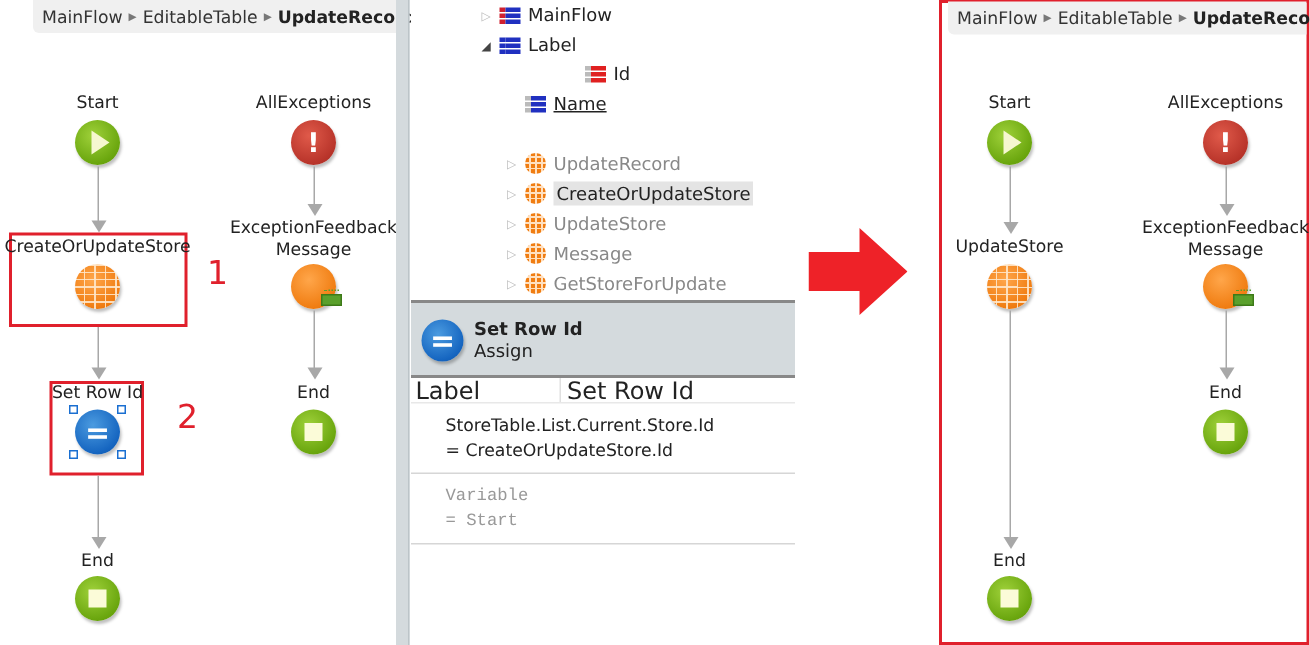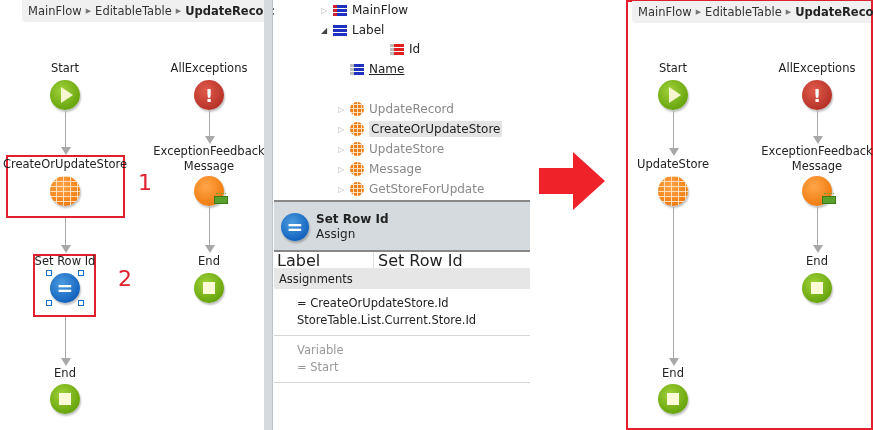--- a/index.html
+++ b/index.html
@@ -53,21 +53,21 @@
       repeating-linear-gradient(90deg, transparent 0 3px, #ffe0c0 3px 4px), #f07d12; }
   .sel-bg { background: #e4e4e4; padding: 1px 2px; }
 
   .prop-header { position: absolute; left: 274px; top: 200px; width: 256px; height: 52px; background: #d4dadd; border-top: 2px solid #888; border-bottom: 2px solid #888; }
   .prop-table { position: absolute; left: 274px; top: 252px; width: 256px; }
   .prop-row { height: 17px; display: flex; font-size: 16px; align-items: center; border-bottom: 1px solid #e8e8e8; }
   .prop-row .k { width: 100px; padding-left: 3px; border-right: 1px solid #e0e0e0; height: 100%; display: flex; align-items: center; }
   .prop-row .v { padding-left: 4px; }
   .section { height: 20px; background: #e6e6e6; display: flex; align-items: center; padding-left: 5px; font-size: 11.5px; }
   .assign { padding: 6px 0 6px 23px; font-size: 11.5px; line-height: 17px; border-bottom: 1px solid #d6d6d6; }
-  .assign.placeholder { color: #999; }
+  .assign.placeholder { color: #999; font-family: Liberation Mono, monospace; }
 
   
   .big-arrow { position: absolute; left: 539px; top: 152px; }
 </style>
 </head>
 <body>
 
 <div>
   <div class="breadcrumb" style="left:22px;top:0;width:242px;">
     <span>MainFlow</span>
@@ -211,24 +211,23 @@
     </div>
   <div class="abs" style="left:42px;top:10px;font-weight:bold;font-size:12px;">Set Row Id</div>
   <div class="abs" style="left:42px;top:25px;font-size:12px;">Assign</div>
 </div>
 
 <div class="prop-table">
   <div class="prop-row">
     <div class="k">Label</div>
     <div class="v">Set Row Id</div>
   </div>
-  <div class="section">Assignments</div>
   <div class="assign">
+    <div>StoreTable.List.Current.Store.Id</div>
     <div>=  CreateOrUpdateStore.Id</div>
-    <div>StoreTable.List.Current.Store.Id</div>
   </div>
   <div class="assign placeholder">
     <div>Variable</div>
     <div>=  Start</div>
   </div>
 </div>
 
 <svg class="big-arrow" width="66" height="58" viewBox="0 0 66 58">
   <polygon points="0,16 34,16 34,0 66,29 34,58 34,42 0,42" fill="#ee2228"></polygon>
 </svg>

